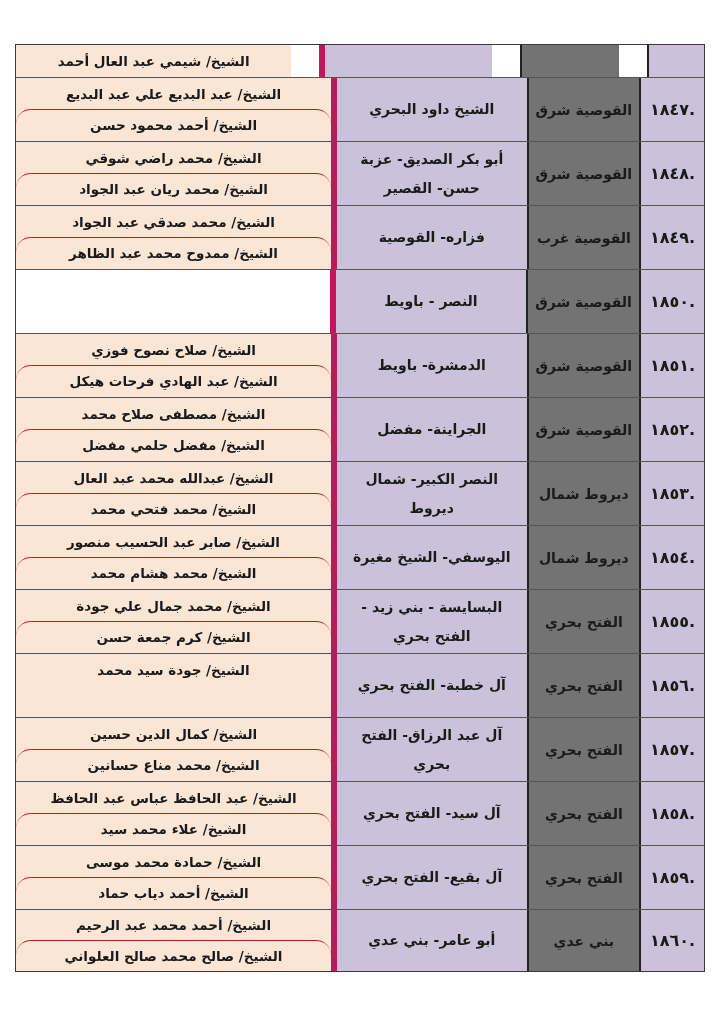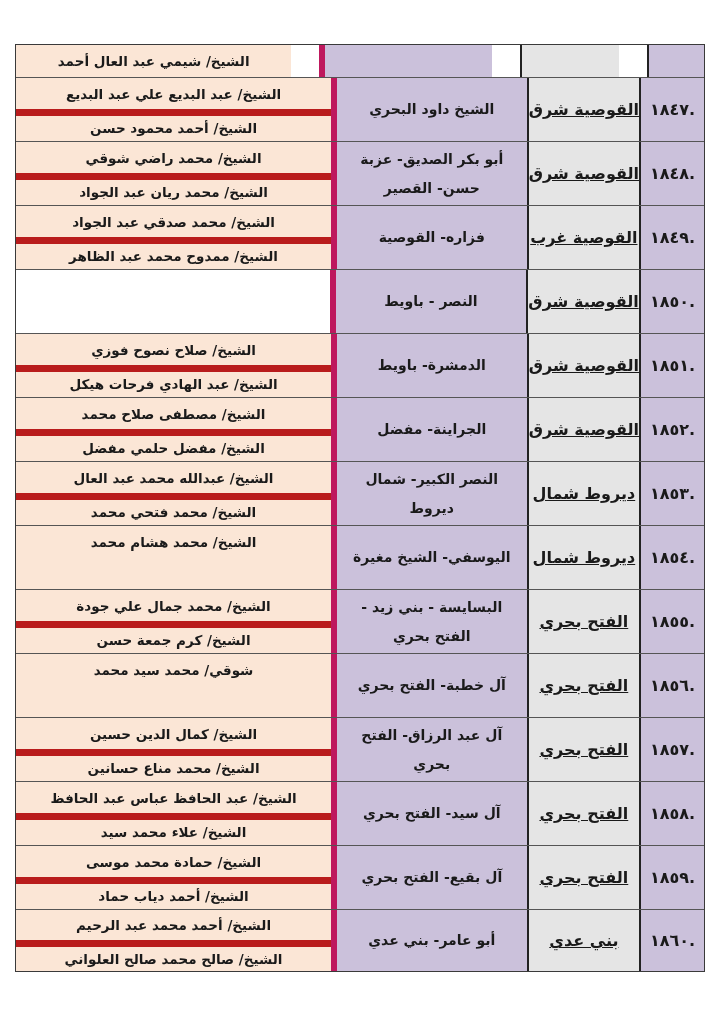--- a/index.html
+++ b/index.html
@@ -4,26 +4,26 @@
 <style>
   html, body { margin:0; padding:0; background:#ffffff; }
   body { width:720px; height:1018px; position:relative; overflow:hidden;
          font-family:"DejaVu Sans", sans-serif; }
   .table { position:absolute; left:15px; top:44px; width:690px; border:1.5px solid #3a3a3a; box-sizing:border-box; }
   .row { display:flex; flex-direction:row-reverse; border-top:1px solid #555; box-sizing:border-box; }
   .row:first-child { border-top:none; }
   .cell { box-sizing:border-box; display:flex; align-items:center; justify-content:center;
           text-align:center; direction:rtl; font-weight:bold; color:#1a1a1a; }
   .num { width:65px; background:#cbc1db; border-left:2px solid #222; font-size:16px; }
-  .center { width:113px; background:#e5e5e5; border-left:2px solid #222; font-size:16px;text-decoration:underline; }
+  .center { width:113px; background:#737373; border-left:2px solid #222; font-size:14px; }
   .village { width:196px; background:#cbc1db; border-left:6px solid #be185d; font-size:14px; line-height:29px; padding:0 6px; }
   .names { width:316px; background:#fbe6d6; display:flex; flex-direction:column; }
   .name { height:31px; display:flex; align-items:center; justify-content:center; direction:rtl;
           font-size:13.5px; font-weight:bold; color:#1a1a1a; box-sizing:border-box; }
-  .name + .name { border-top:7px solid #b91c1c; }
+  .name + .name { border-top:1px solid #b91c1c;border-radius:15px; }
   .first .names .name { height:31px; }
 </style>
 </head>
 <body>
 
 <div class="table">
   <div class="row first" style="height:32px;gap:28px;">
     <div class="cell num"></div>
     <div class="cell center"></div>
     <div class="cell village"></div>
@@ -96,40 +96,41 @@
       <div class="name">الشيخ/ عبدالله محمد عبد العال</div>
       <div class="name">الشيخ/  محمد فتحي محمد</div>
     </div>
   </div>
 
   <div class="row" style="height:64px;">
     <div class="cell num">.١٨٥٤</div>
     <div class="cell center">ديروط شمال</div>
     <div class="cell village">اليوسفي- الشيخ مغيرة</div>
     <div class="names">
+      <div class="name">الشيخ/ صابر عبد الحسيب منصور</div>
       <div class="name">الشيخ/  محمد هشام محمد</div>
     </div>
   </div>
 
   <div class="row" style="height:64px;">
     <div class="cell num">.١٨٥٥</div>
     <div class="cell center">الفتح بحري</div>
     <div class="cell village">البسايسة -  بني زيد - الفتح بحري</div>
     <div class="names">
       <div class="name">الشيخ/  محمد جمال علي جودة</div>
       <div class="name">الشيخ/  كرم جمعة حسن</div>
     </div>
   </div>
 
   <div class="row" style="height:64px;">
     <div class="cell num">.١٨٥٦</div>
     <div class="cell center">الفتح بحري</div>
     <div class="cell village">آل خطبة- الفتح بحري</div>
     <div class="names">
-      <div class="name">شوقي/  محمد سيد محمد</div>
+      <div class="name">الشيخ/  جودة سيد محمد</div>
     </div>
   </div>
 
   <div class="row" style="height:64px;">
     <div class="cell num">.١٨٥٧</div>
     <div class="cell center">الفتح بحري</div>
     <div class="cell village">آل عبد الرزاق-  الفتح بحري</div>
     <div class="names">
       <div class="name">الشيخ/  كمال الدين حسين</div>
       <div class="name">الشيخ/  محمد مناع حسانين</div>

